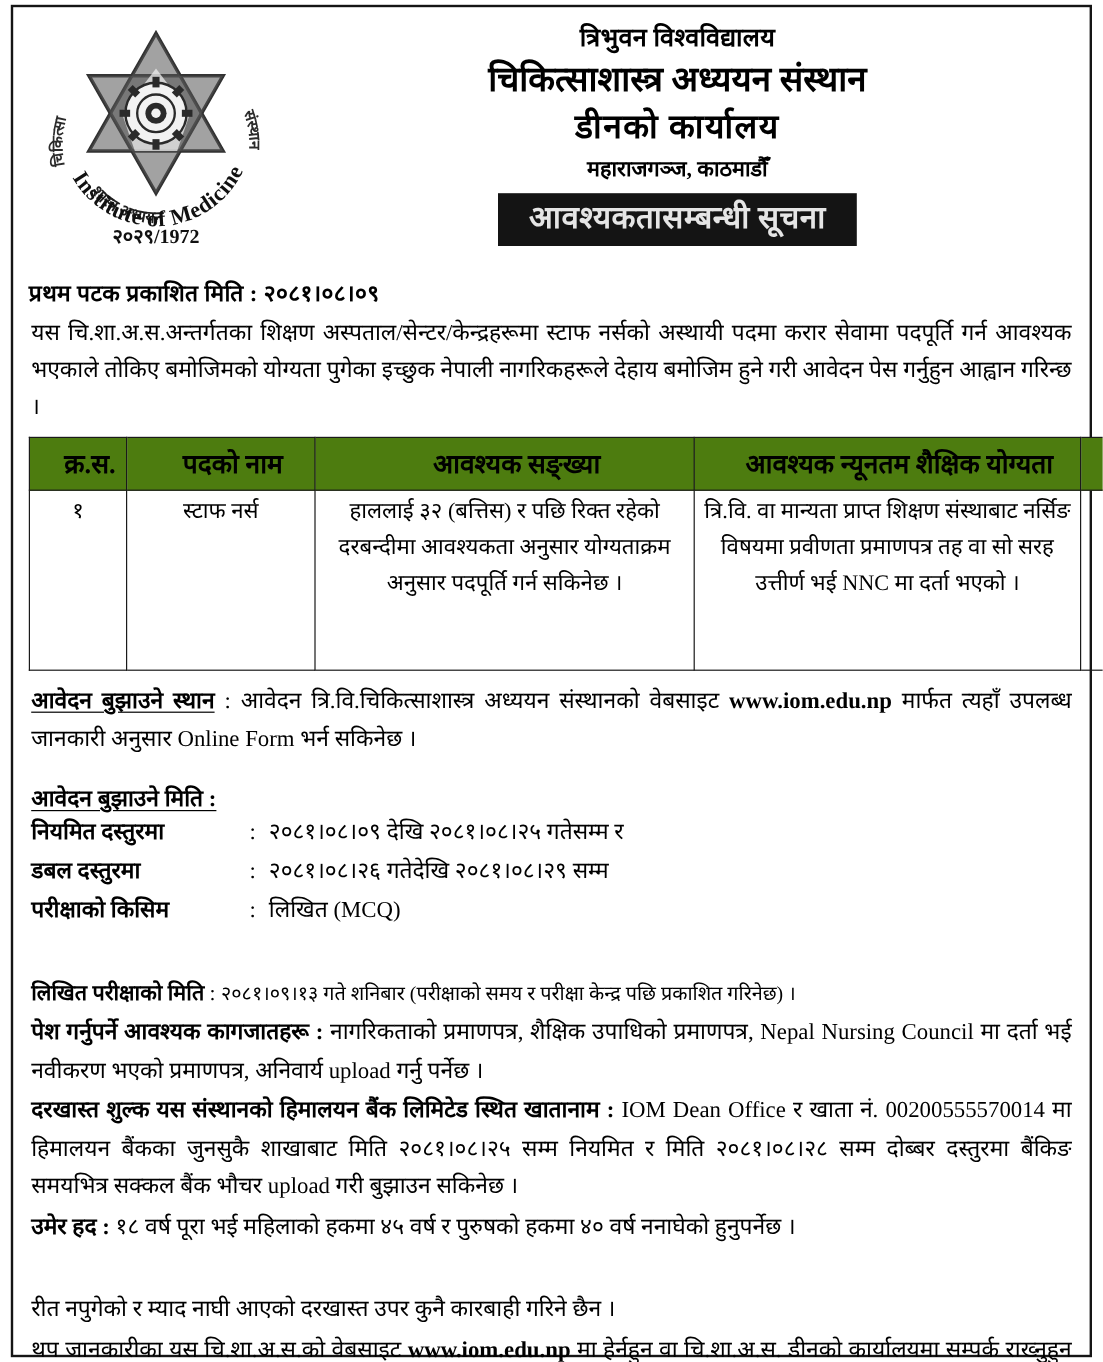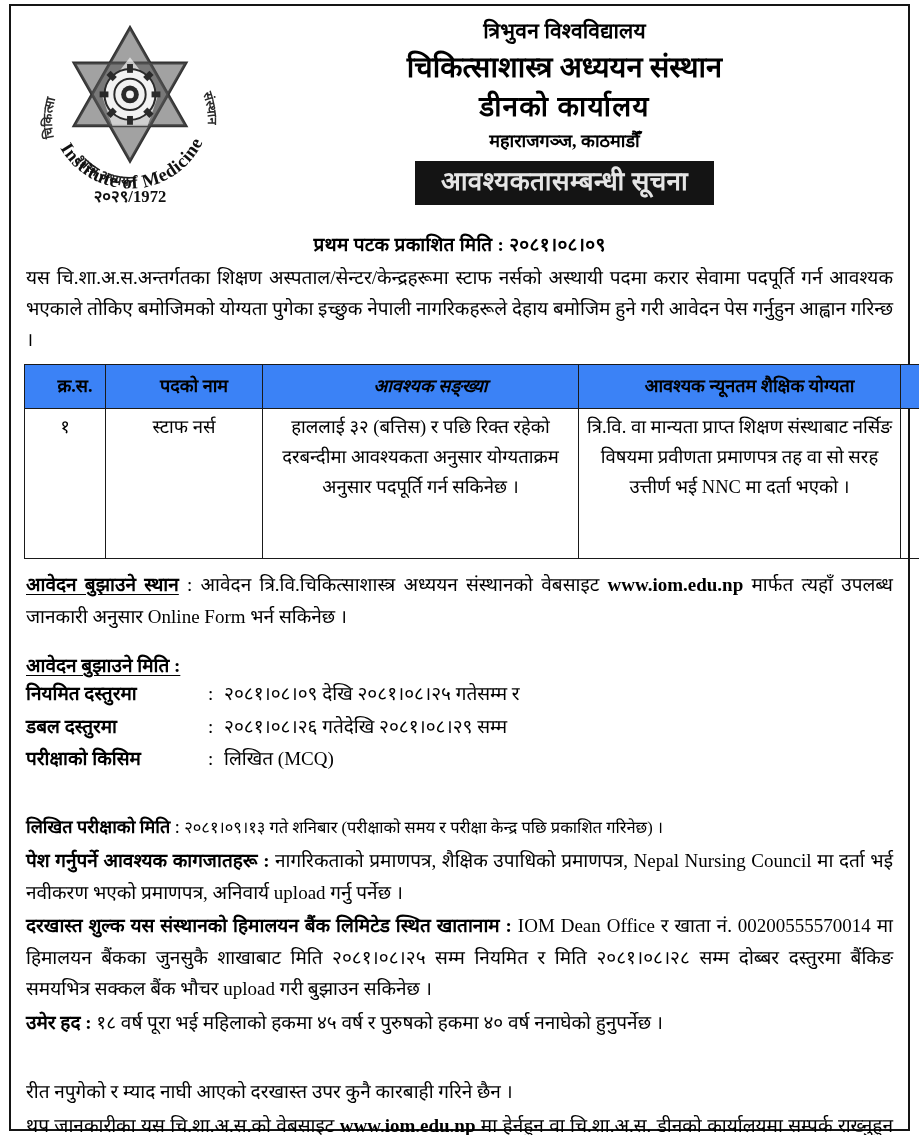--- a/index.html
+++ b/index.html
@@ -94,21 +94,21 @@
     color: #e5e5e5;
     font-size: 26px;
     font-weight: 700;
     letter-spacing: .4px;
     padding: 6px 26px 8px 26px;
     line-height: 1.15;
   }
 
   
   .pub-date {
-    text-align: center;
+    text-align: left;
     font-size: 19px;
     font-weight: 700;
     letter-spacing: .3px;
     margin-top: 14px;
   }
 
   
   .intro {
     font-size: 19px;
     line-height: 1.62;
@@ -125,38 +125,38 @@
     border-collapse: collapse;
     table-layout: fixed;
   }
   table.vacancy th,
   table.vacancy td {
     border: 1.6px solid #1a1a1a;
     vertical-align: top;
     padding: 4px 4px 5px 4px;
   }
   table.vacancy thead th {
-    background: #3b82f6;
-    font-size: 18px;
+    background: #4d7c0f;
+    font-size: 22px;
     font-weight: 700;
     text-align: center;
     vertical-align: middle;
     height: 34px;
     line-height: 1.25;
     padding-left: 24px;
   }
   table.vacancy tbody td {
     font-size: 18.5px;
     text-align: center;
     line-height: 1.62;
     height: 140px;
   }
   .col-sn     { width: 52px; }
   .col-post   { width: 128px; }
-  .col-number { width: 287px; font-style: italic; }
+  .col-number { width: 287px; }
   .col-qual   { width: 293px; }
   .col-fee    { width: 115px; }
   td.cell-top { vertical-align: top; }
 
   
   .details {
     margin-top: 10px;
     padding: 0 2px;
   }
   .para {

